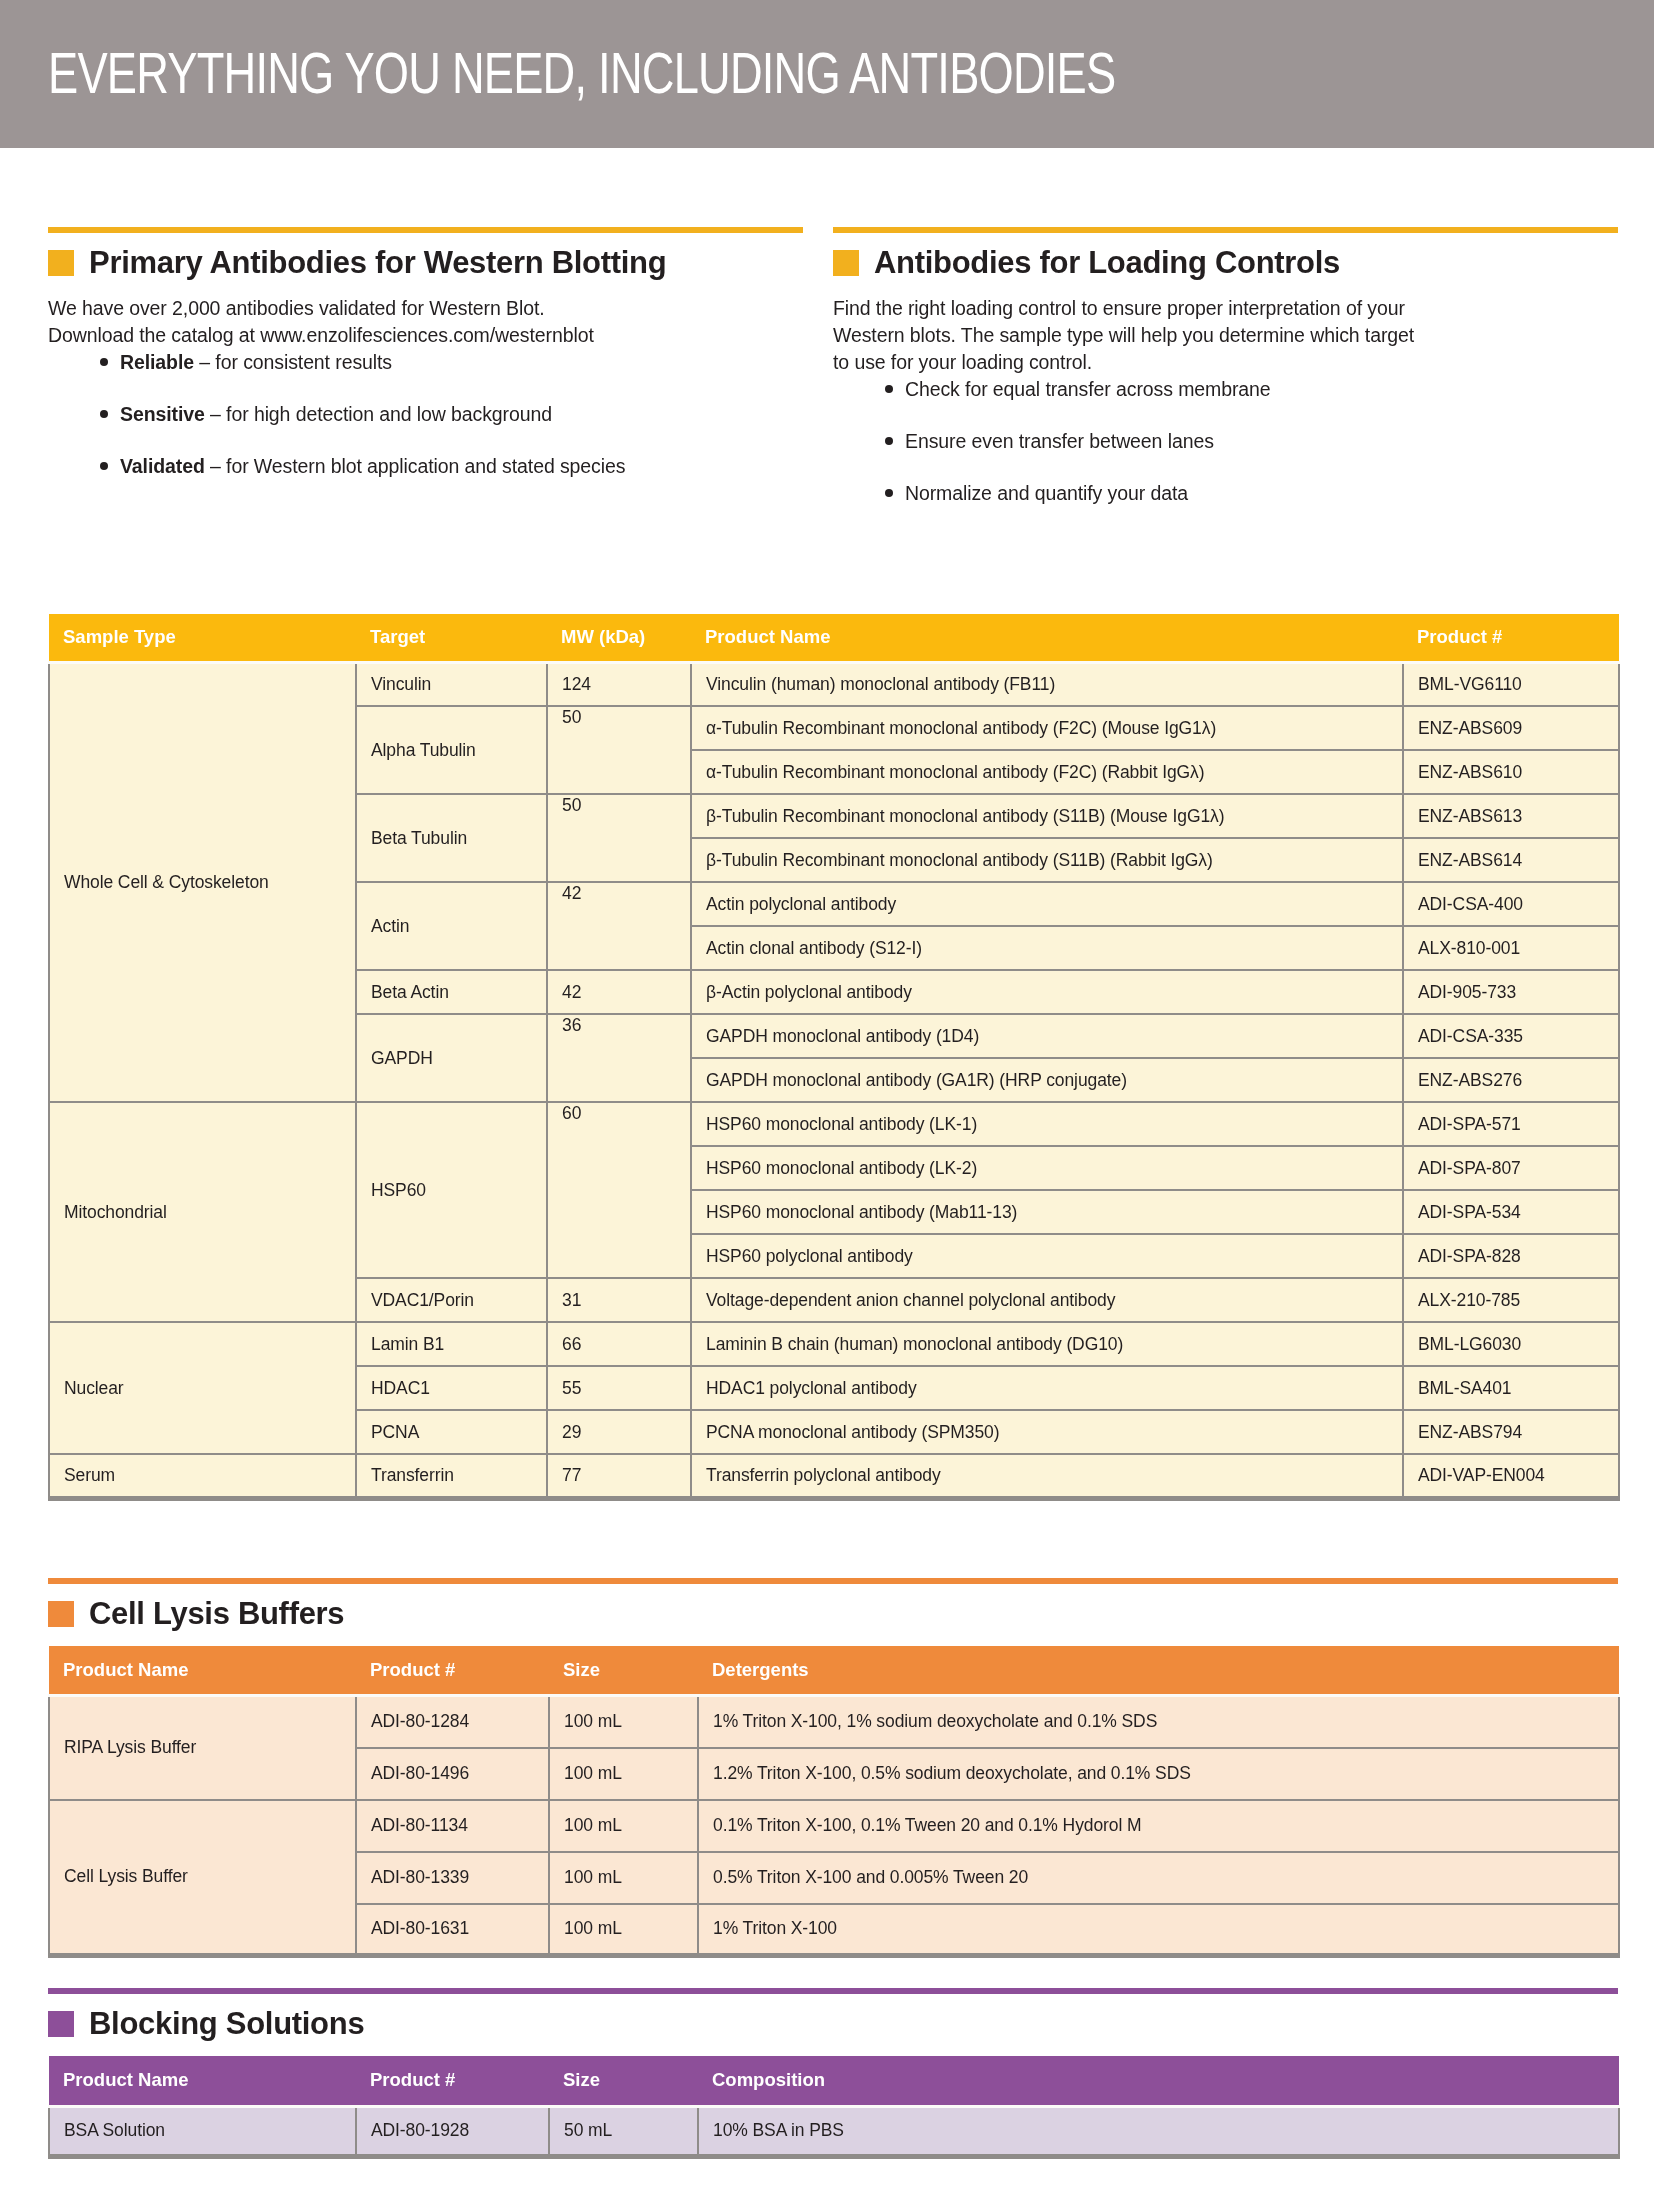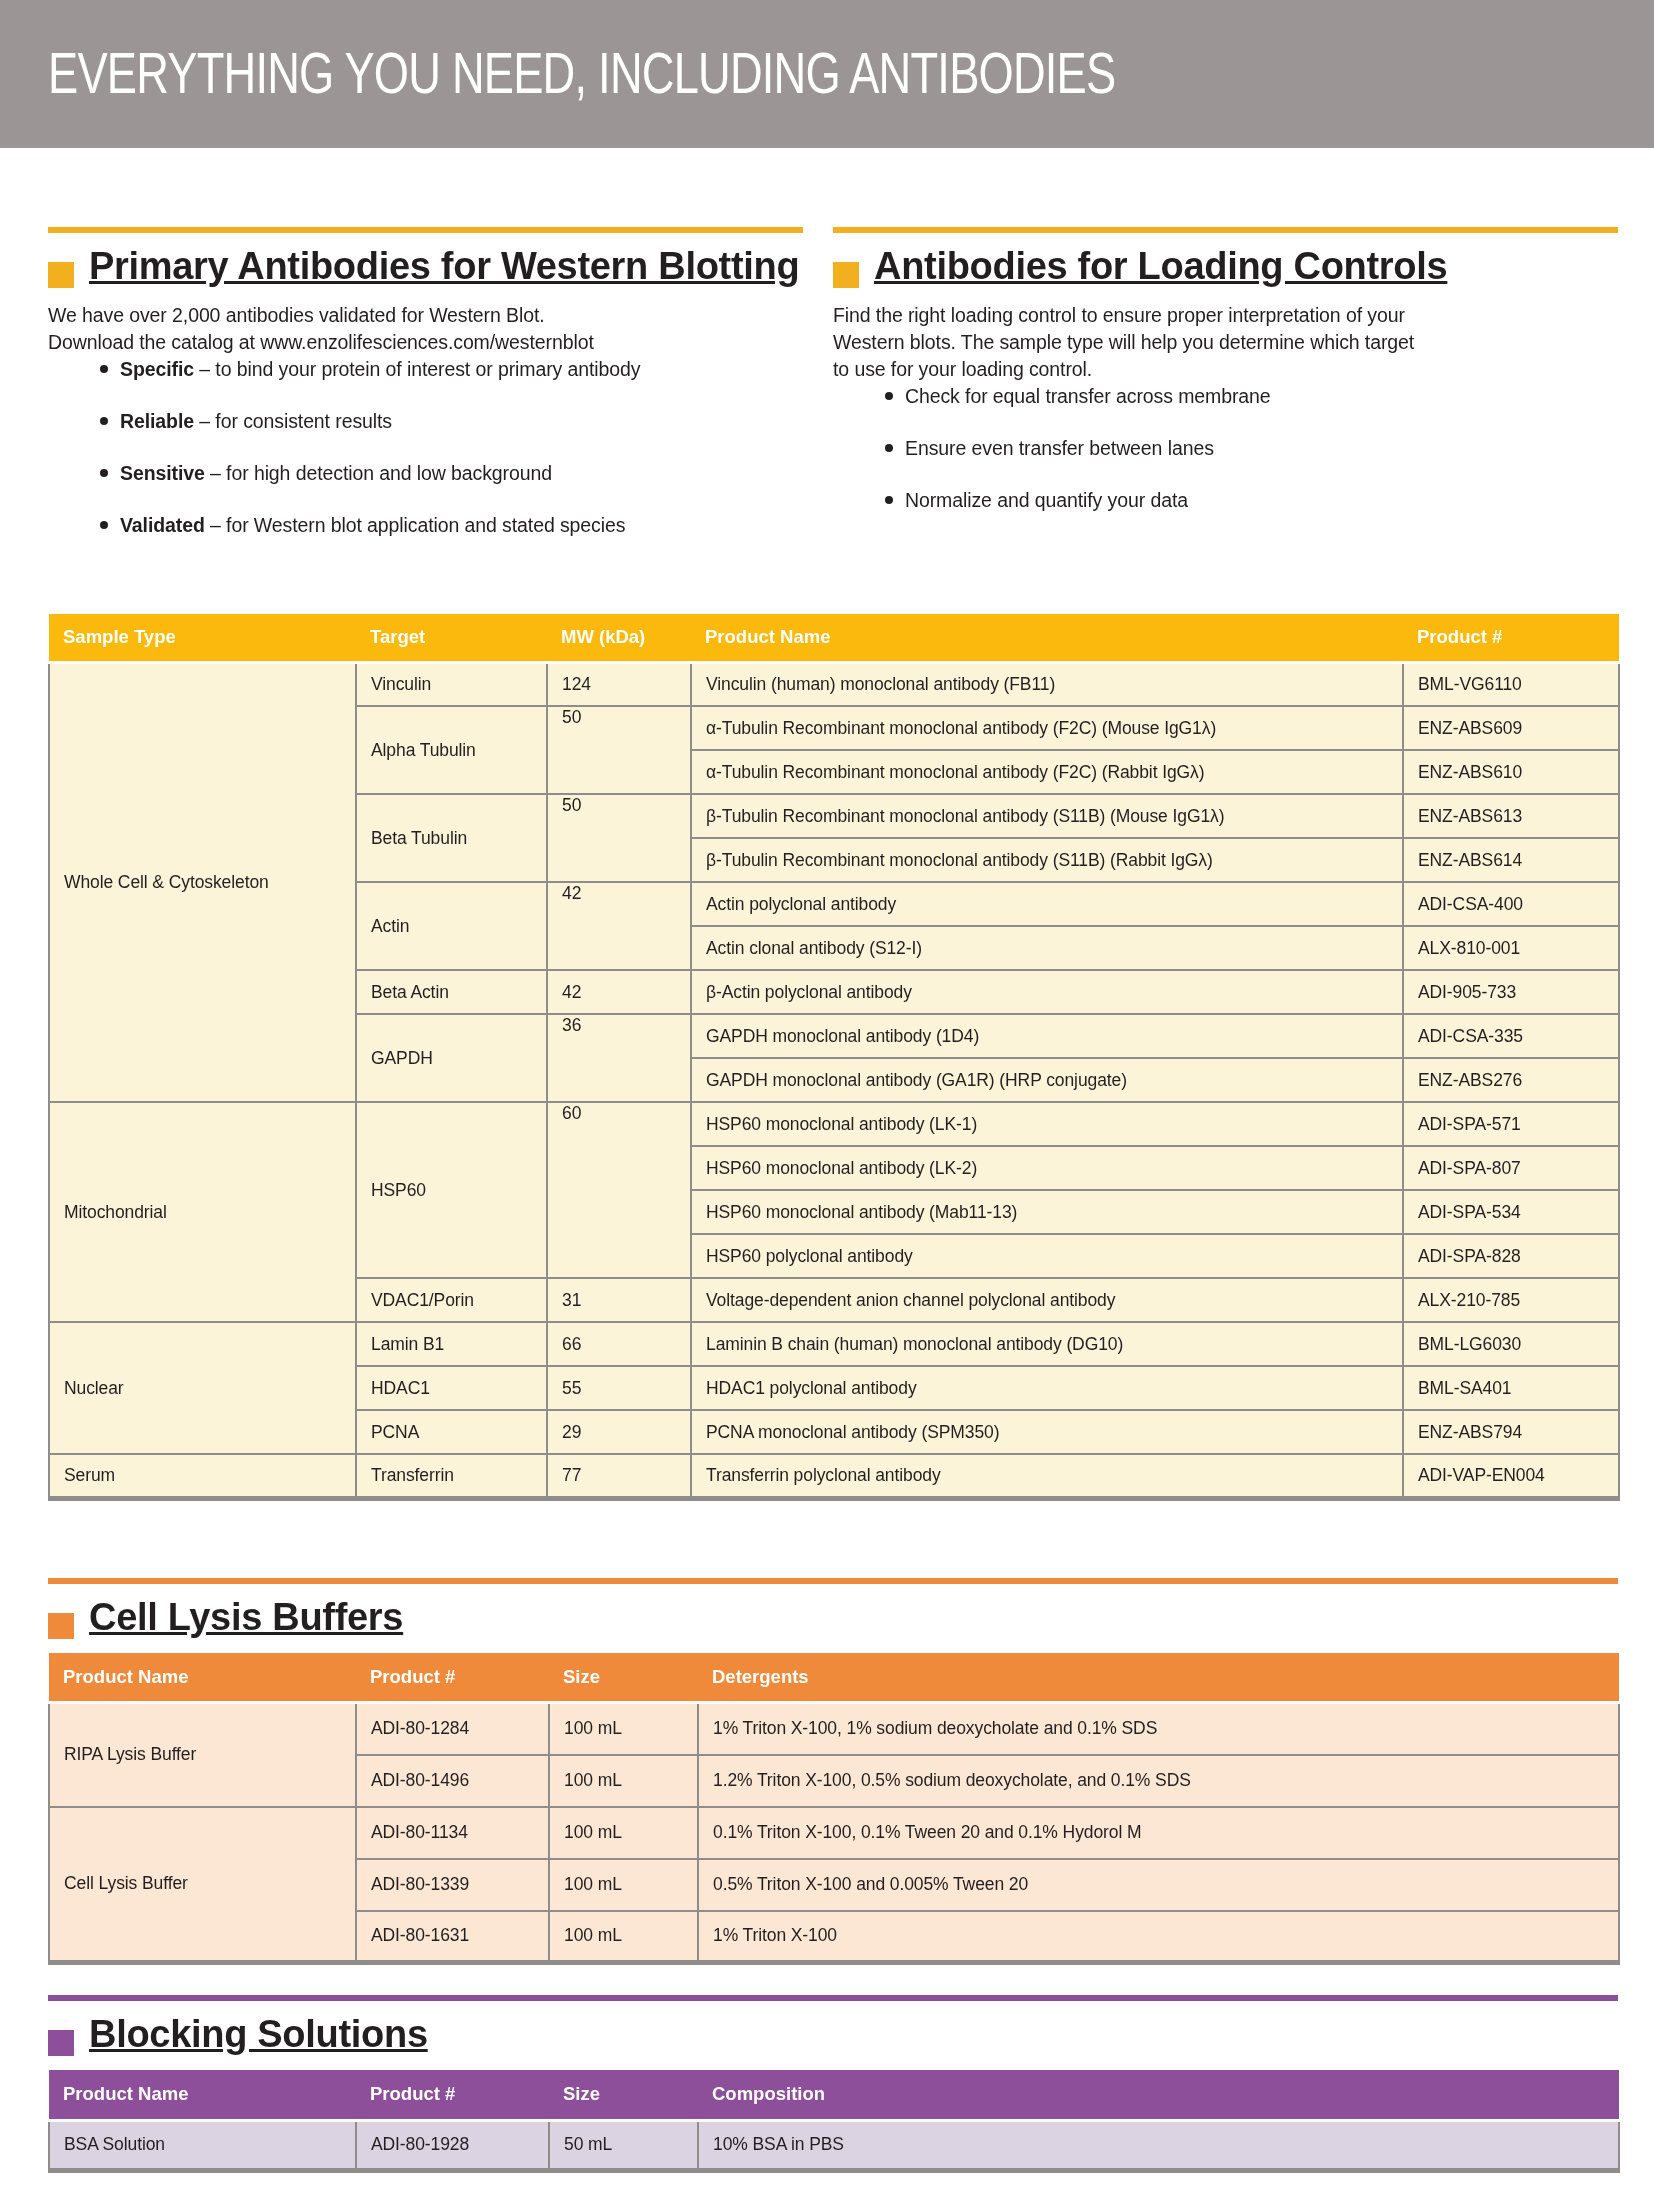--- a/index.html
+++ b/index.html
@@ -28,21 +28,21 @@
 
   .intro{position:relative;height:387px;margin-top:79px;}
   .col-left{position:absolute;left:0;top:0;width:755px;}
   .col-right{position:absolute;left:785px;top:0;width:785px;}
 
   .rule{height:6px;}
   .rule-yellow{background:var(--yellow);}
   .rule-orange{background:var(--orange);}
   .rule-purple{background:var(--purple);}
 
-  .sec-head{display:flex;align-items:flex-end;margin:12px 0 0;font-size:38px;font-weight:700;letter-spacing:-.3px;color:var(--text);text-decoration:underline;}
+  .sec-head{display:flex;align-items:center;margin:12px 0 0;font-size:31px;font-weight:700;letter-spacing:-.3px;color:var(--text);}
   .sq{width:26px;height:26px;margin-right:15px;flex:none;}
   .sq-yellow{background:var(--yellow);}
   .sq-orange{background:var(--orange);}
   .sq-purple{background:var(--purple);}
 
   .para{margin:14px 0 0;font-size:19.5px;line-height:27px;letter-spacing:-.1px;}
 
   ul.bullets{list-style:none;margin:0;padding:0 0 0 52px;}
   .bullets-left{margin-top:56px;}
   .bullets-right{margin-top:44px;}
@@ -85,21 +85,20 @@
       <div class="rule rule-yellow"></div>
       <h2 class="sec-head">
         <span class="sq sq-yellow"></span>
         <span>Primary Antibodies for Western Blotting</span>
       </h2>
       <p class="para">
         <span>We have over 2,000 antibodies validated for Western Blot.</span><br>
         <span>Download the catalog at www.enzolifesciences.com/westernblot</span>
       </p>
       <ul class="bullets bullets-left">
-        <li><b>Specific</b><span> – to bind your protein of interest or primary antibody</span></li>
         <li><b>Reliable</b><span> – for consistent results</span></li>
         <li><b>Sensitive</b><span> – for high detection and low background</span></li>
         <li><b>Validated</b><span> – for Western blot application and stated species</span></li>
       </ul>
     </div>
 
     <div class="col-right">
       <div class="rule rule-yellow"></div>
       <h2 class="sec-head">
         <span class="sq sq-yellow"></span>

